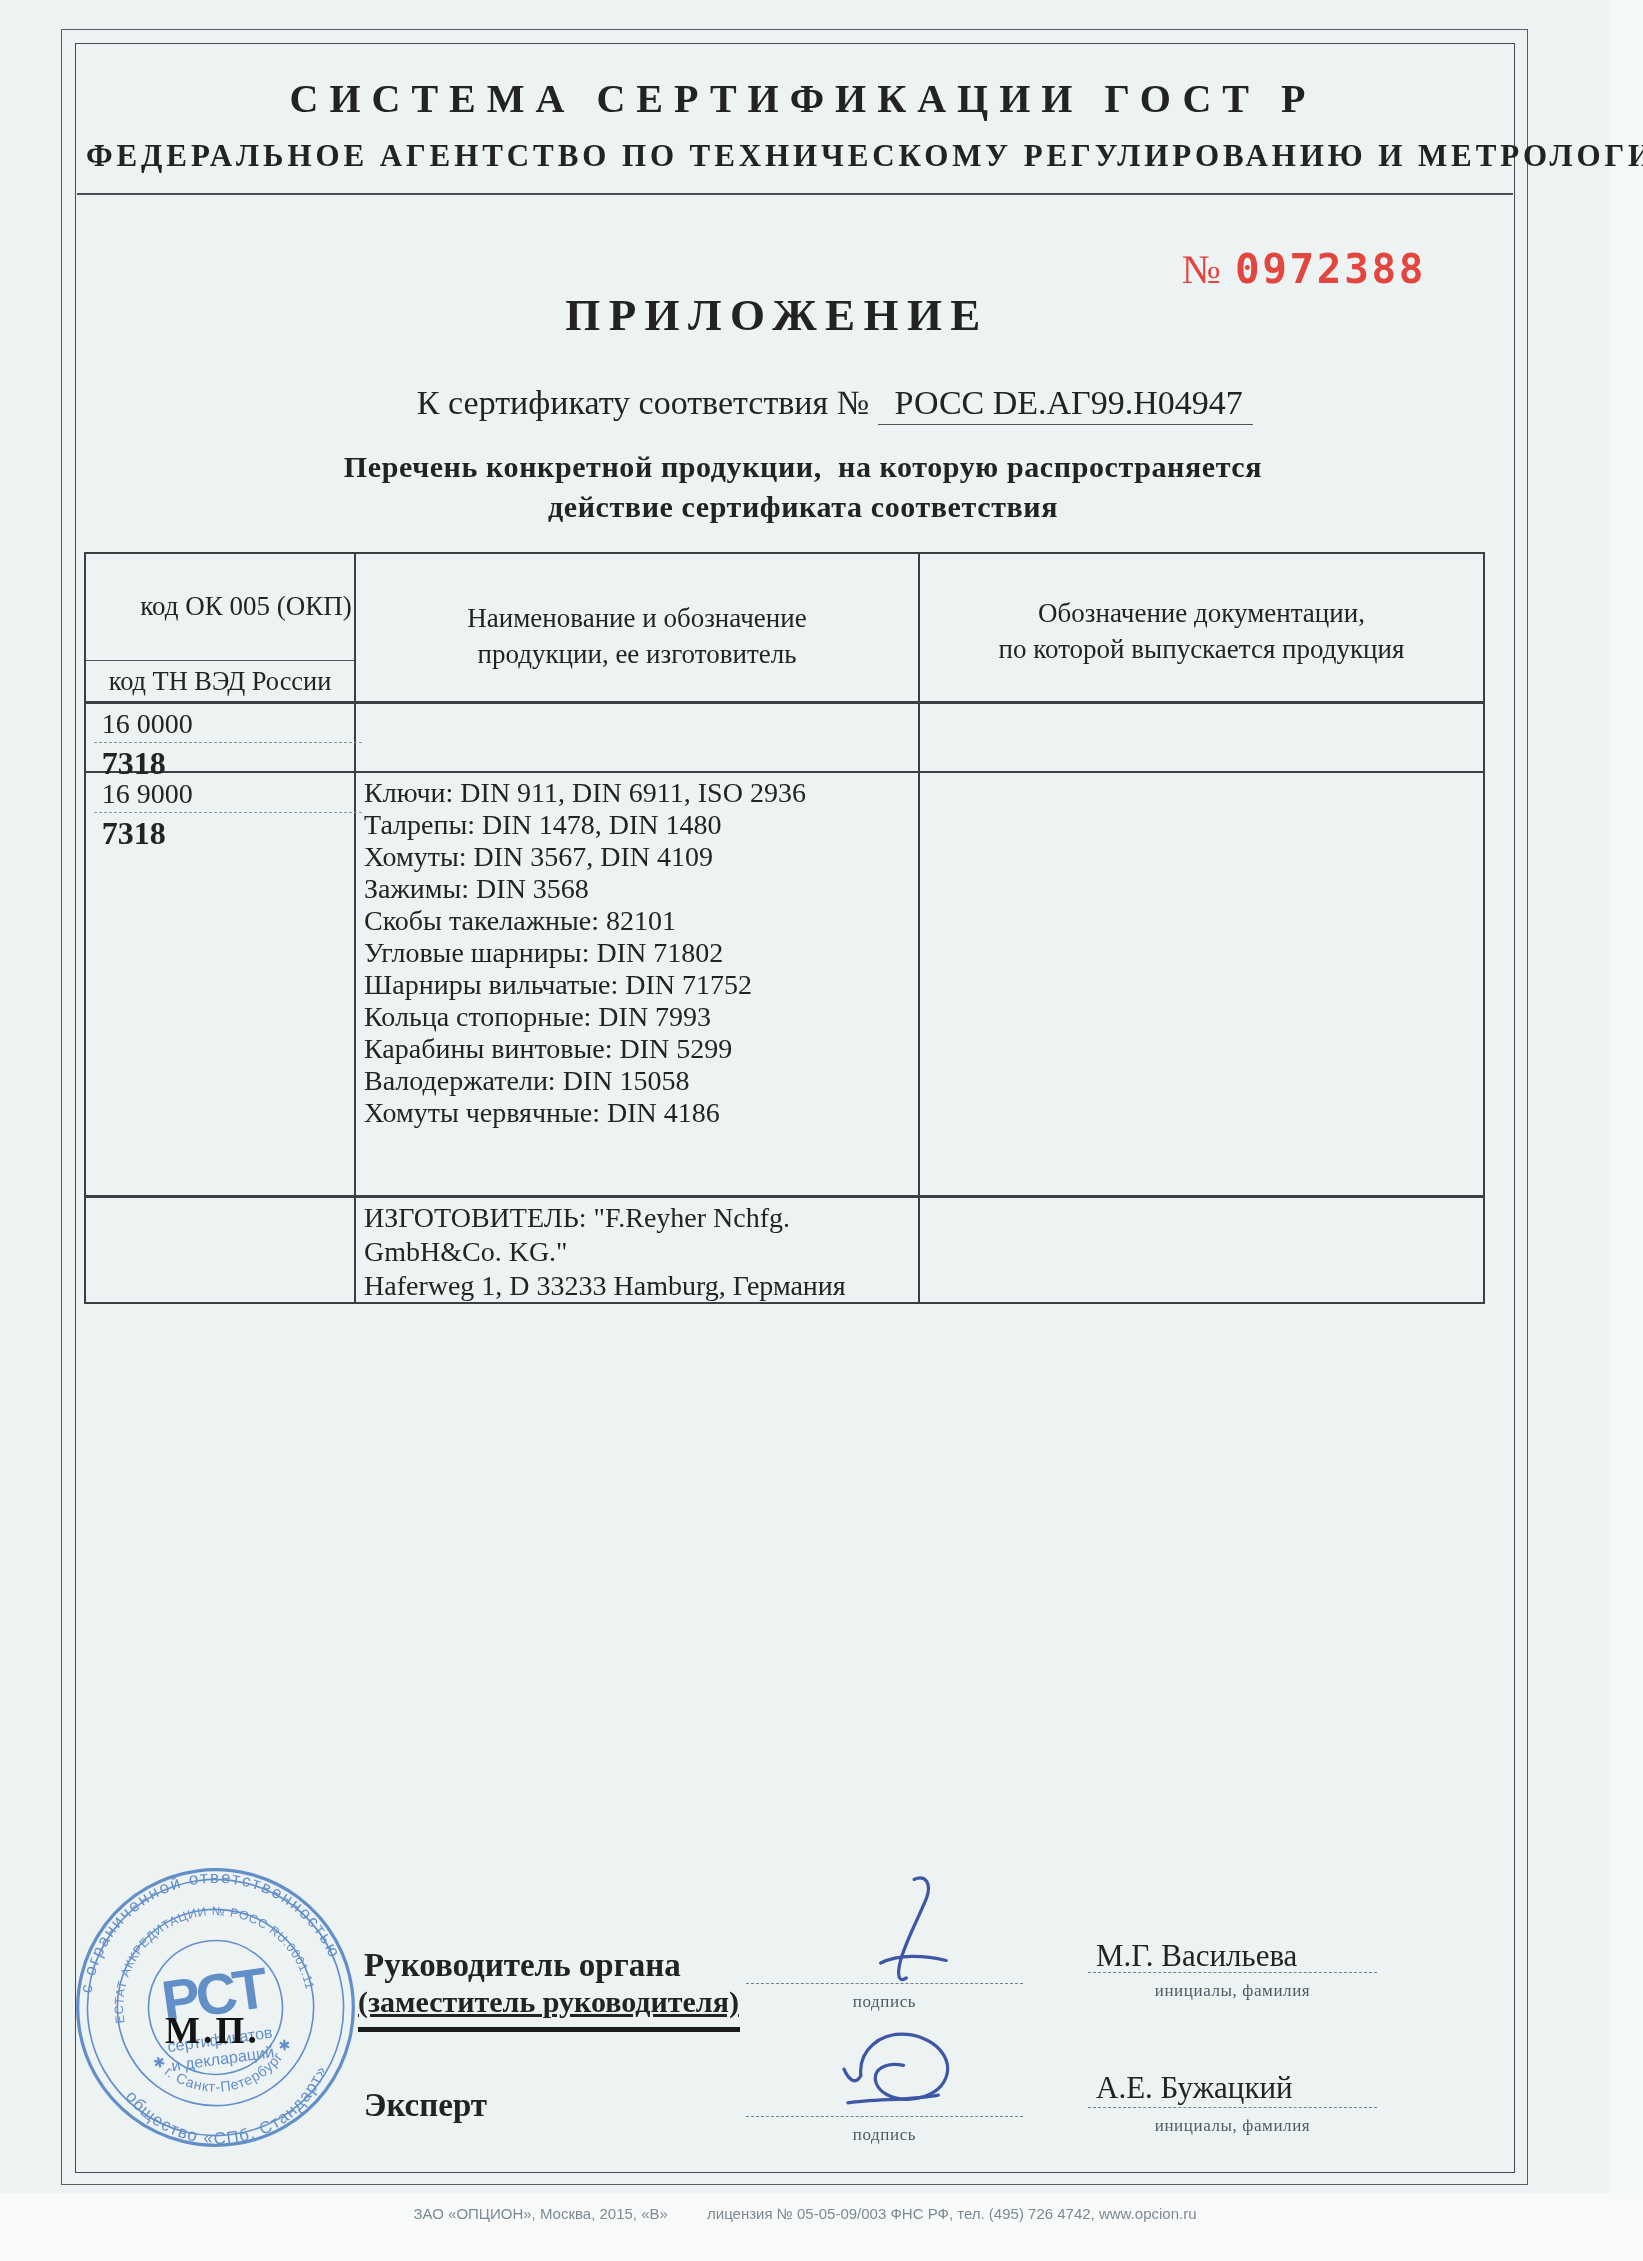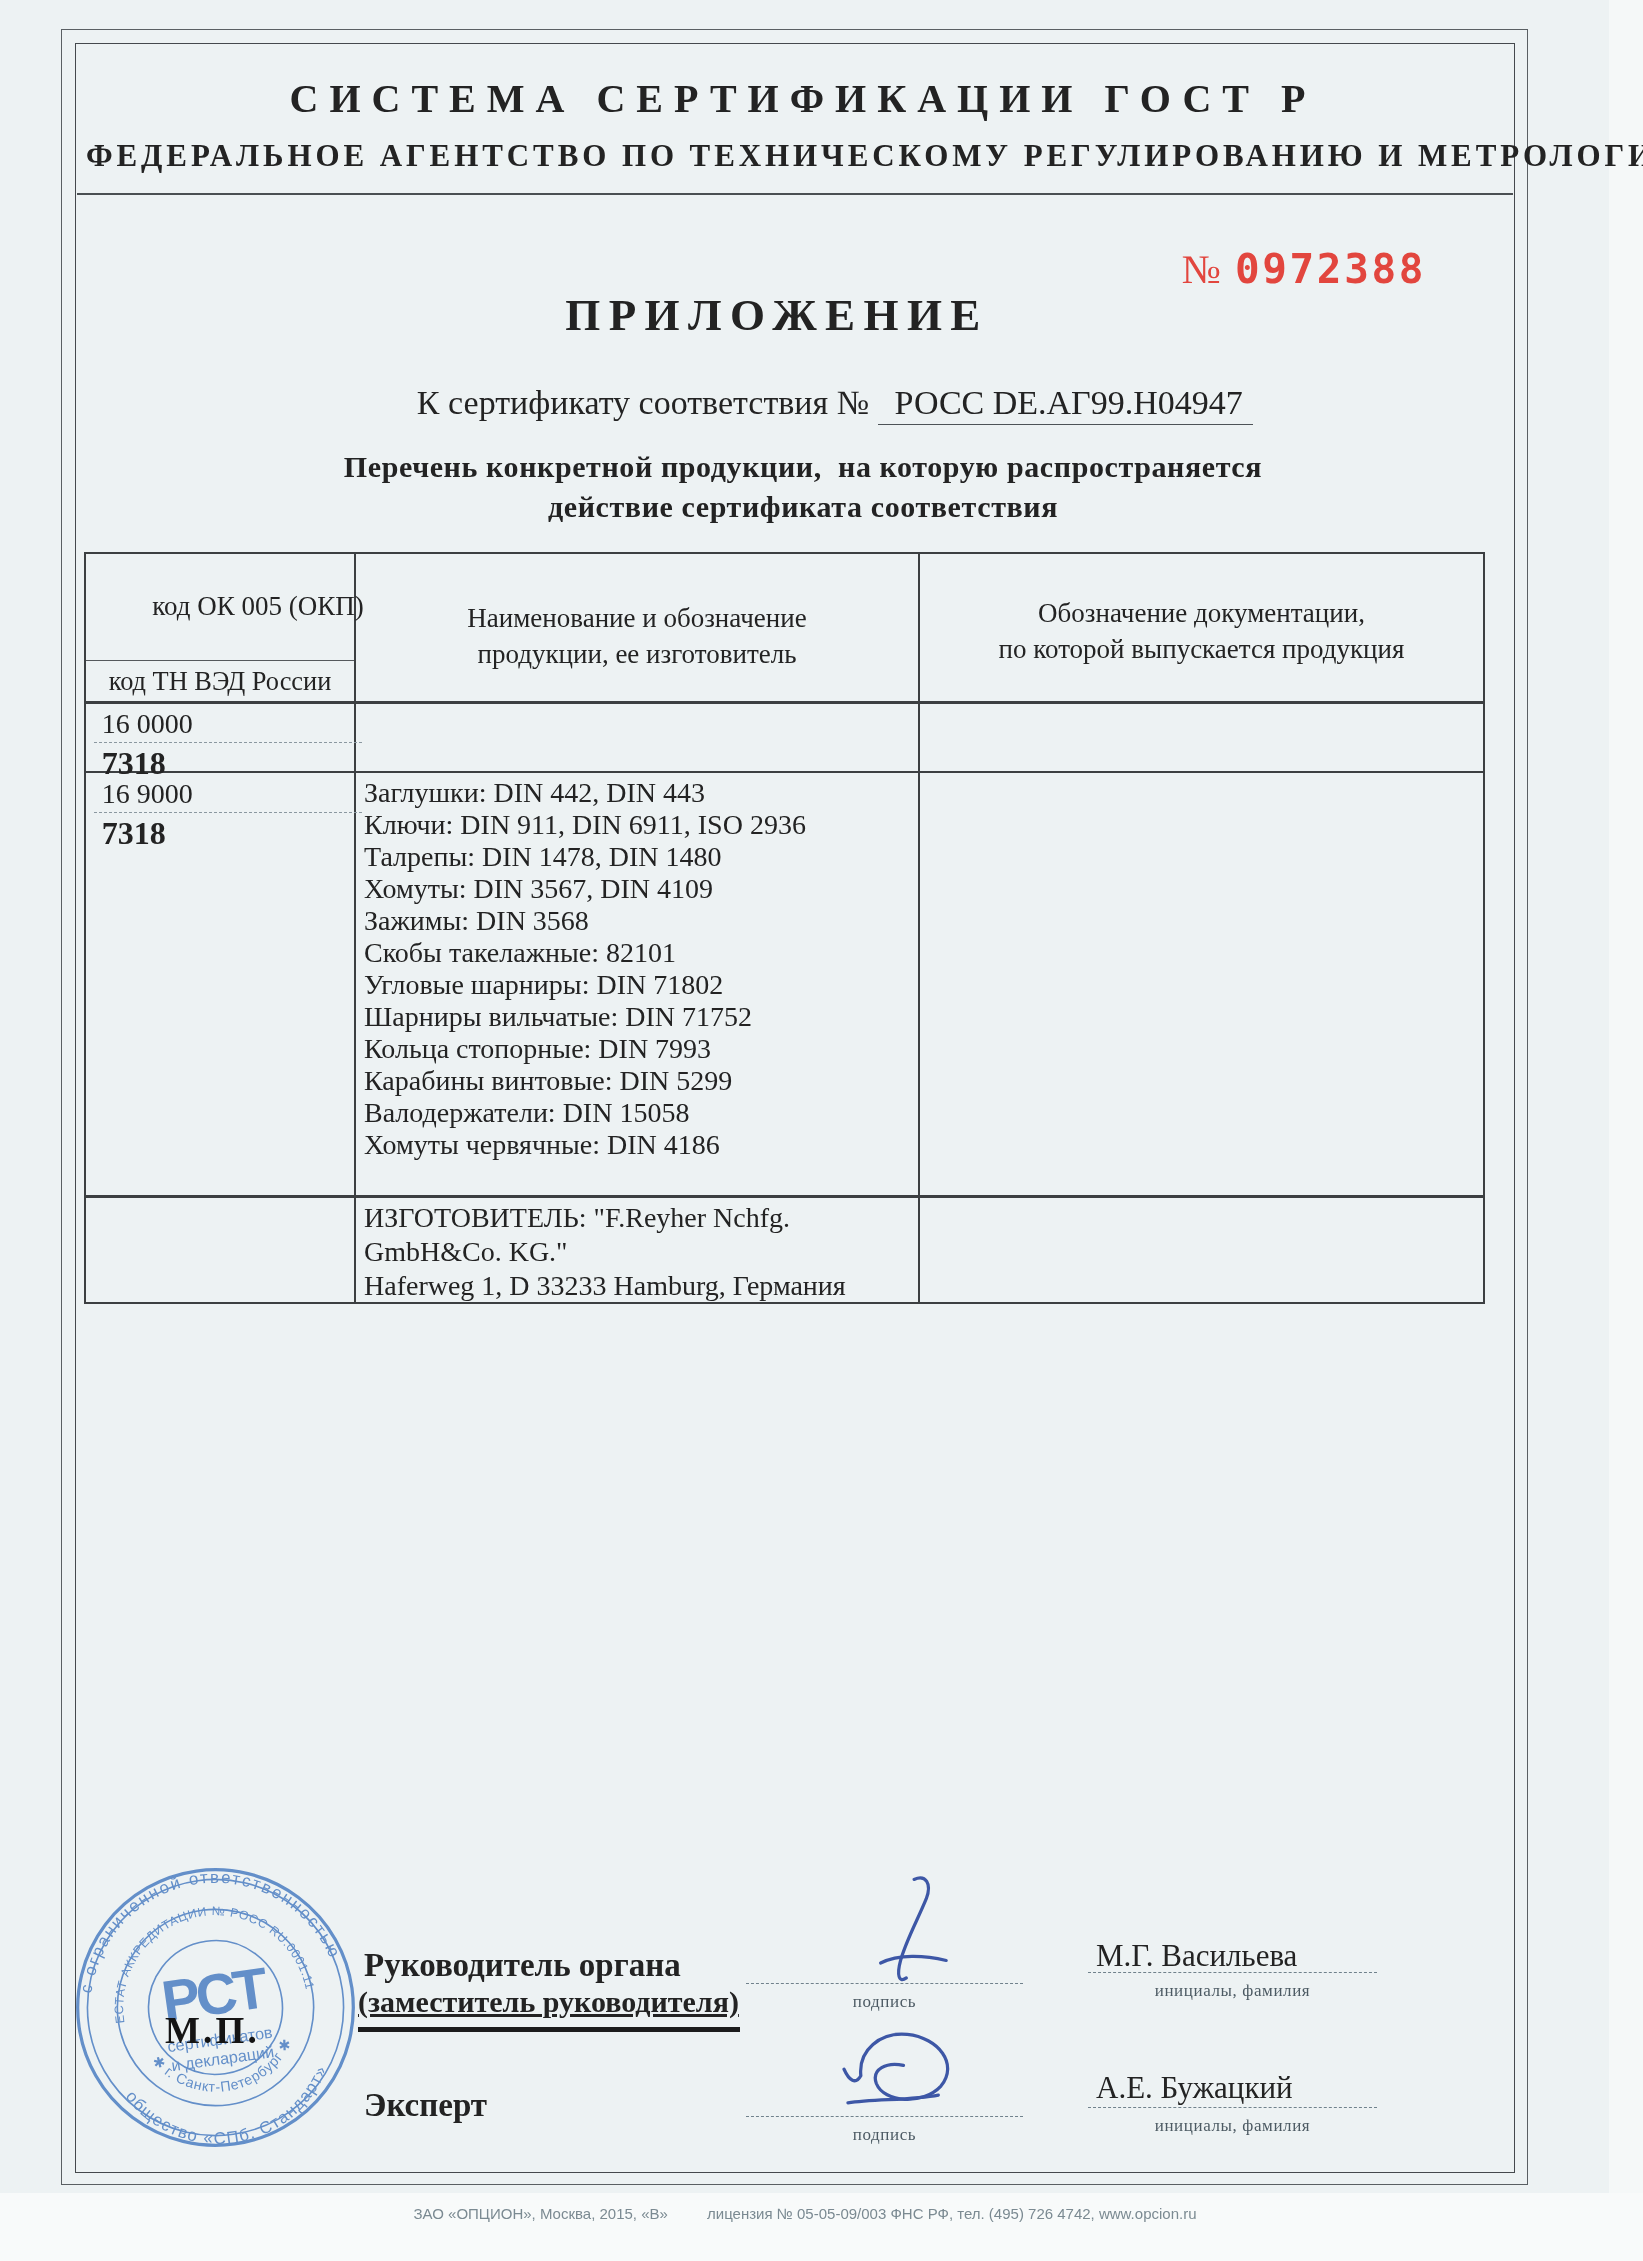--- a/index.html
+++ b/index.html
@@ -31,21 +31,21 @@
 
   .tbl{position:absolute;left:84px;top:552px;width:1397px;height:748px;border:2.6px solid #3c3f41;}
   .tbl .ln{position:absolute;background:#3c3f41;}
   .h-head{left:0;right:0;top:147px;height:3.2px;}
   .h-r1{left:0;right:0;top:217px;height:1.9px;}
   .h-r2{left:0;right:0;top:641px;height:2.6px;}
   .v-1{top:0;bottom:0;left:268px;width:1.9px;}
   .v-2{top:0;bottom:0;left:832px;width:1.9px;}
   .c1split{position:absolute;left:0;top:106px;width:268px;height:1.3px;background:#55595c;}
 
-  .c1a{position:absolute;left:0;top:0;width:320px;height:105px;display:flex;align-items:center;justify-content:center;font-size:27px;margin-left:12px;}
+  .c1a{position:absolute;left:0;top:0;width:320px;height:105px;display:flex;align-items:center;justify-content:center;font-size:27px;}
   .c1b{position:absolute;left:0;top:108px;width:268px;height:38px;display:flex;align-items:center;justify-content:center;font-size:26.4px;}
   .c2h{position:absolute;left:270px;top:0;width:562px;height:147px;display:flex;flex-direction:column;
        align-items:center;justify-content:center;padding-top:17px;box-sizing:border-box;font-size:27px;line-height:36px;}
   .c3h{position:absolute;left:834px;top:0;width:563px;height:147px;display:flex;flex-direction:column;
        align-items:center;justify-content:center;padding-top:6px;box-sizing:border-box;font-size:27px;line-height:36px;}
 
   .codecell{position:absolute;left:8px;width:268px;}
   .r1c1{top:150px;} .r2c1{top:220px;}
   .code-top{font-size:28px;padding:3.9px 0 2.6px 7.7px;border-bottom:1.3px dashed #8b98a0;}
   .code-bot{font-size:32px;padding:1.9px 0 0 7.7px;font-weight:bold;}
@@ -128,21 +128,20 @@
     <div class="codecell r1c1">
       <div class="code-top">16 0000</div>
       <div class="code-bot">7318</div>
     </div>
     <div class="codecell r2c1">
       <div class="code-top">16 9000</div>
       <div class="code-bot">7318</div>
     </div>
 
     <div class="products">
-      <div>Заглушки: DIN 442, DIN 443</div>
       <div>Ключи: DIN 911, DIN 6911, ISO 2936</div>
       <div>Талрепы: DIN 1478, DIN 1480</div>
       <div>Хомуты: DIN 3567, DIN 4109</div>
       <div>Зажимы: DIN 3568</div>
       <div>Скобы такелажные: 82101</div>
       <div>Угловые шарниры: DIN 71802</div>
       <div>Шарниры вильчатые: DIN 71752</div>
       <div>Кольца стопорные: DIN 7993</div>
       <div>Карабины винтовые: DIN 5299</div>
       <div>Валодержатели: DIN 15058</div>

